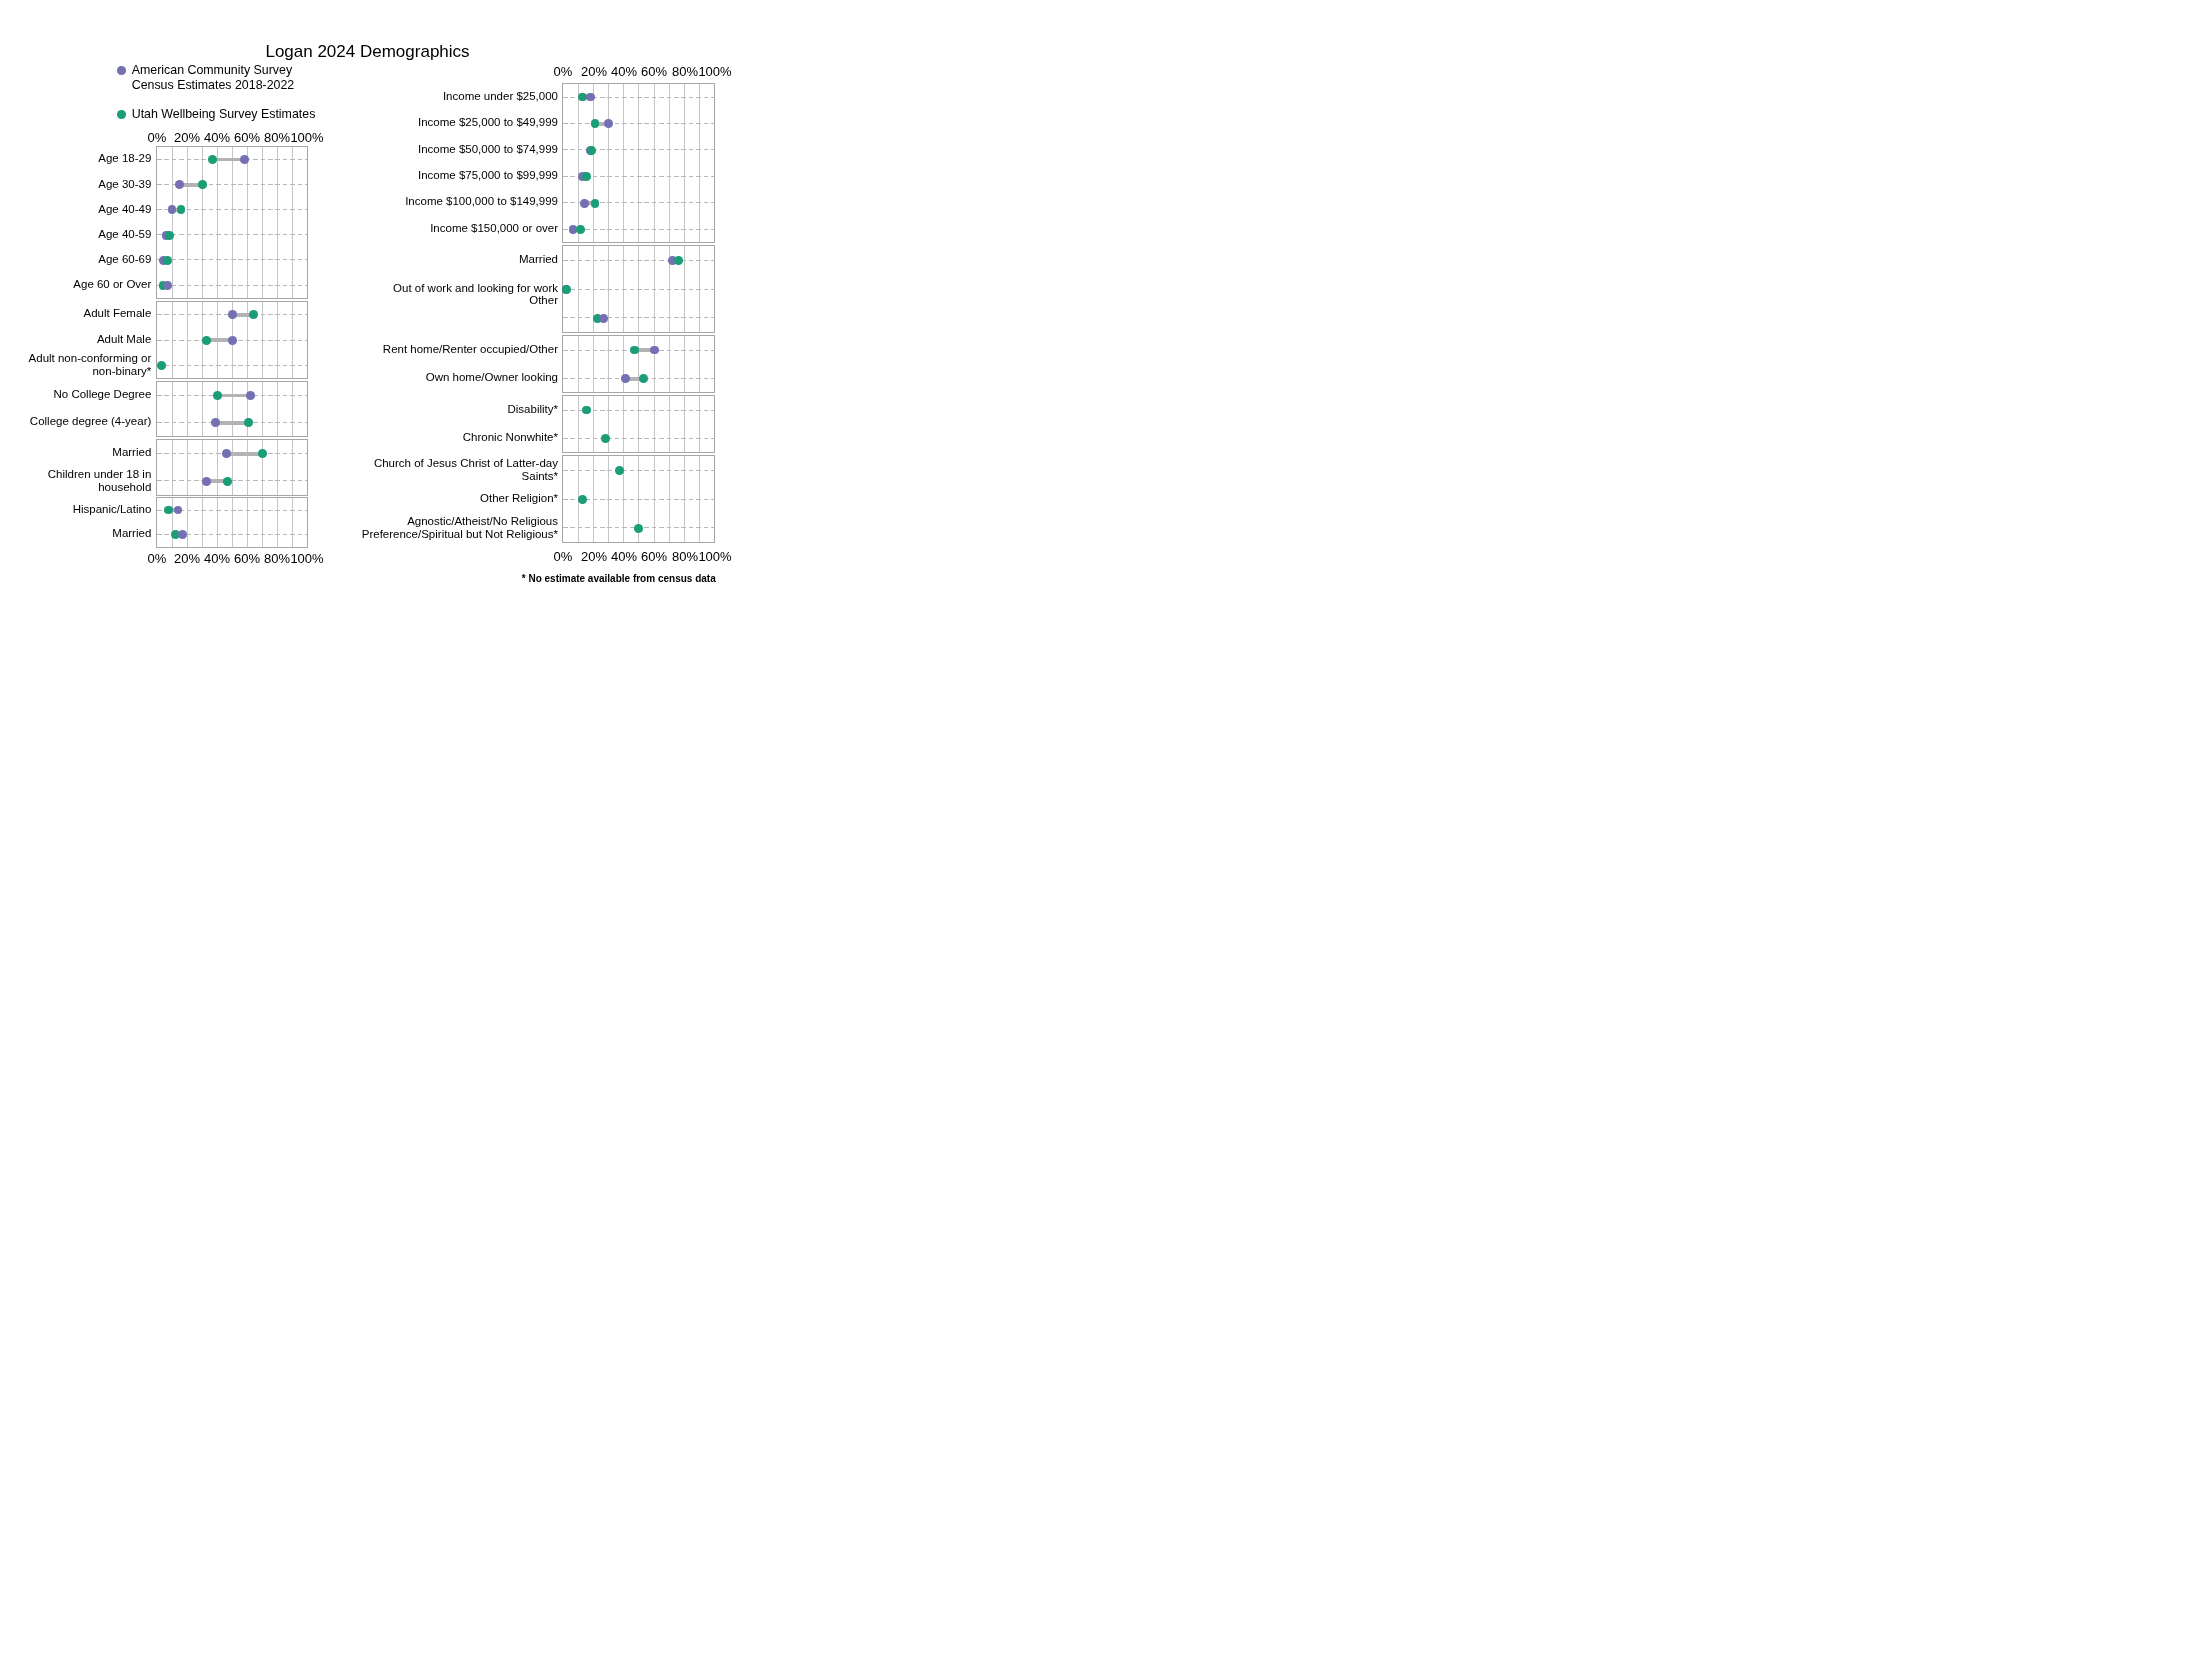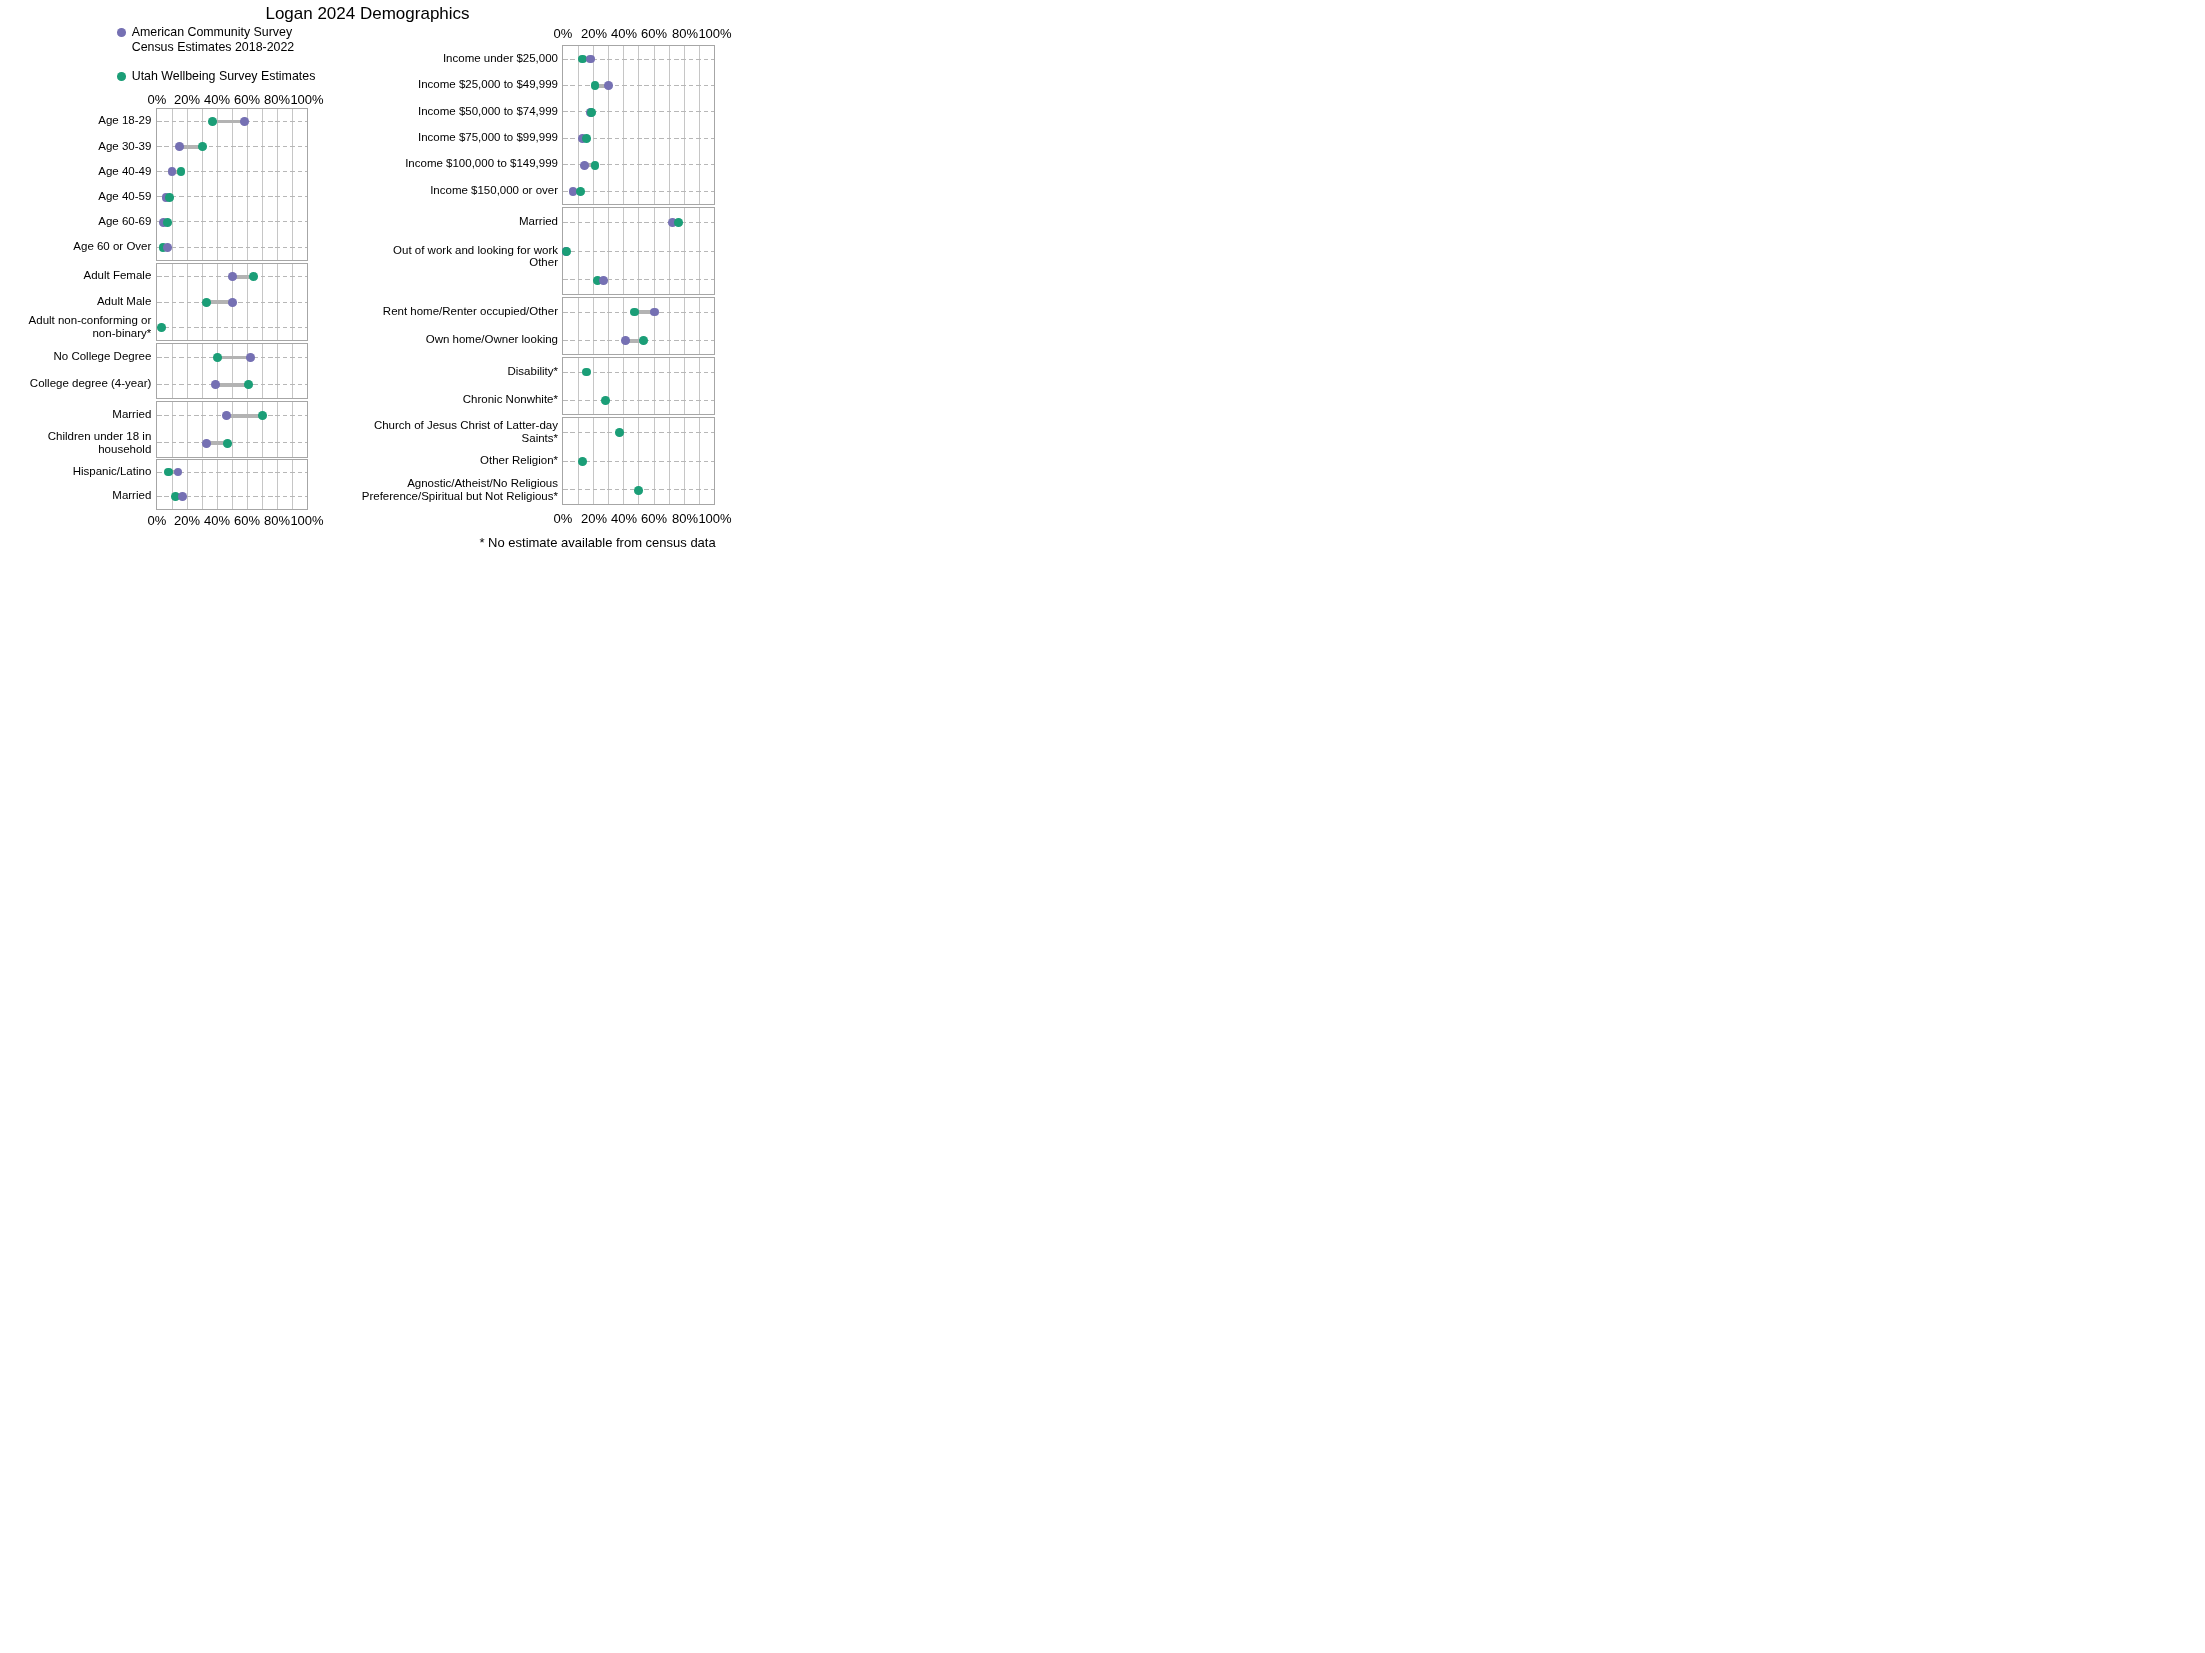--- a/index.html
+++ b/index.html
@@ -1,33 +1,33 @@
 <!DOCTYPE html>
 <html style="font-size:7.4px"><head>
 <meta charset="utf-8">
 <style>
   html,body{margin:0;padding:0;background:#ffffff;}
   .page{position:relative;width:735px;height:551px;background:#ffffff;
-        font-family:"Liberation Sans",sans-serif;color:#000;}
+        font-family:"Liberation Sans",sans-serif;color:#000;margin-top:38px;}
   .title{position:absolute;top:3.7px;left:0;width:100%;text-align:center;
          font-size:17px;font-weight:400;margin:0;}
   .legend{position:absolute;left:117px;top:25px;}
   .legend-item{display:flex;gap:6px;align-items:flex-start;margin-bottom:13.8px;}
   .ldot{width:8.7px;height:8.7px;border-radius:50%;flex:0 0 8.7px;margin-top:3.2px;}
   .ltext{font-size:12.4px;line-height:15px;}
   .panel{position:absolute;border:0.9px solid #a6a6a6;box-sizing:border-box;background:#ffffff;}
   .vgrid{position:absolute;top:0;bottom:0;width:0.7px;background:#c6c6c6;}
   .rowguide{position:absolute;height:1.1px;left:0;right:0;
             background:repeating-linear-gradient(90deg,#b7b7b7 0 4.6px,transparent 4.6px 7.4px);}
   .conn{position:absolute;height:3.7px;background:#b3b3b3;}
   .dot{position:absolute;width:8.7px;height:8.7px;border-radius:50%;}
   .rowlabel{position:absolute;text-align:right;font-size:11.5px;line-height:13.3px;
             transform:translateY(-50%);}
   .tick{position:absolute;font-size:13px;transform:translate(-50%,-50%);white-space:nowrap;}
-  .footnote{position:absolute;font-size:13px;}
+  .footnote{position:absolute;font-size:10px;font-weight:bold;}
 </style>
 </head>
 <body>
 
 <div class="page">
   <h1 class="title">Logan 2024 Demographics</h1>
 
   <div class="legend">
     <div class="legend-item">
       <span class="ldot" id="ldot-acs" style="background: rgb(117, 112, 179);"></span>

